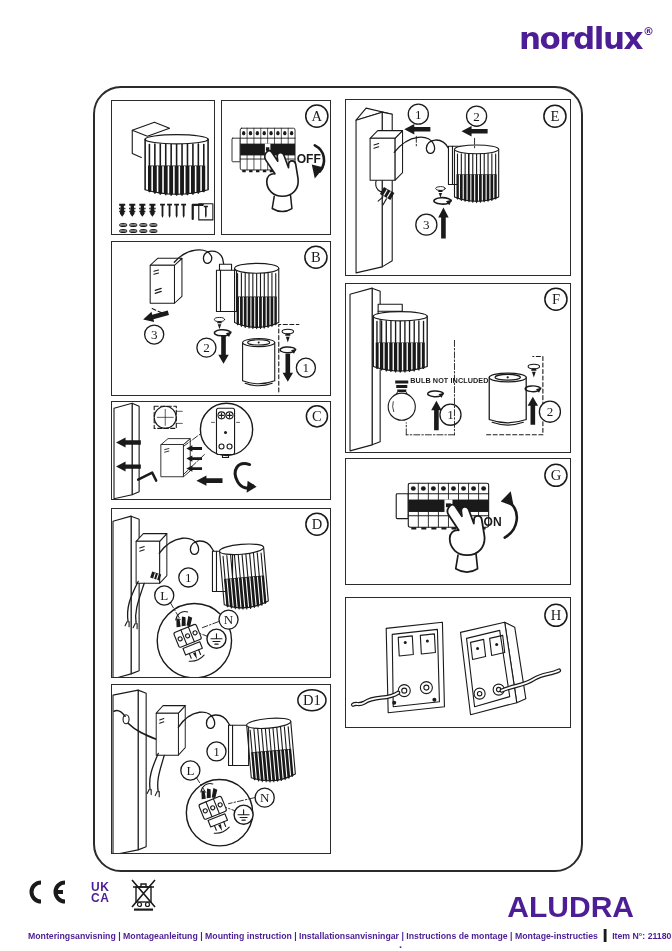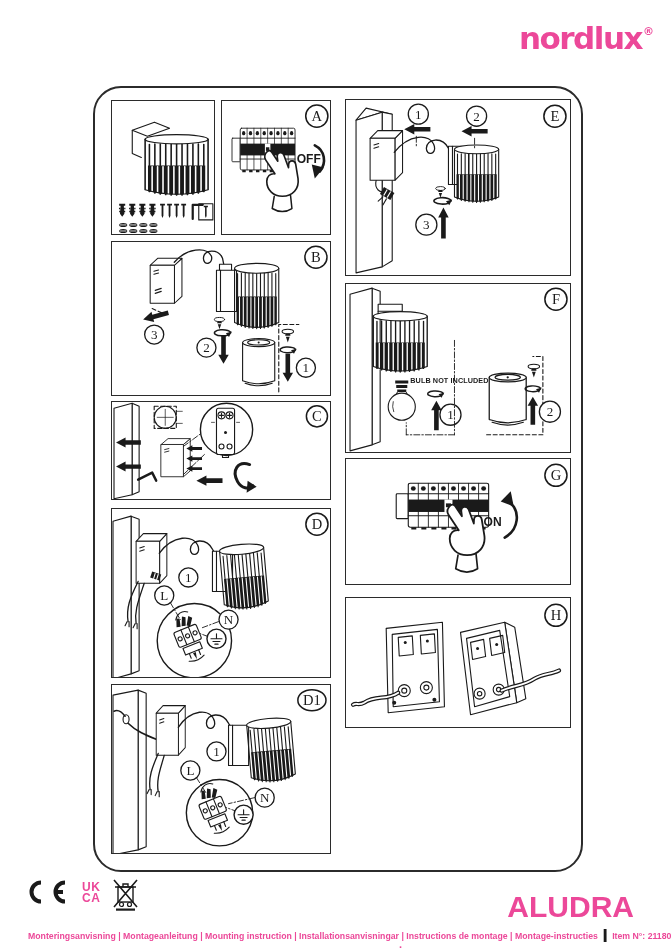--- a/index.html
+++ b/index.html
@@ -1,17 +1,17 @@
 <!DOCTYPE html>
 <html><head>
 <meta charset="utf-8">
 <style>
   html,body{margin:0;padding:0;background:#fff;}
   .page{position:relative;width:672px;height:951px;background:#fff;overflow:hidden;
-        font-family:"Liberation Sans",sans-serif;color:#ec4899;}
+        font-family:"Liberation Sans",sans-serif;color:#4c1d95;}
   .logo{position:absolute;top:20px;right:18px;font-family:"DejaVu Sans",sans-serif;
         font-weight:bold;font-size:31px;letter-spacing:-1.5px;}
   .logo sup{font-size:11px;vertical-align:14px;letter-spacing:0;margin-left:1px;}
   .frame{position:absolute;left:93px;top:86px;width:486px;height:782px;
          border:2px solid #2b2b2b;border-radius:28px;}
   .panel{position:absolute;border:1.6px solid #2b2b2b;background:#fff;box-sizing:border-box;}
   .panel svg{display:block;width:100%;height:100%;}
   
   svg .ln{fill:none;stroke:#1a1a1a;stroke-width:1.1;stroke-linecap:round;stroke-linejoin:round;}
   svg .wh{fill:#fff;}
@@ -21,21 +21,21 @@
   svg .ddot{stroke-dasharray:6,2,1.5,2;stroke-width:0.9;}
   svg .cn circle{fill:#fff;stroke:#1a1a1a;stroke-width:1.3;}
   svg .cn text{font-family:"Liberation Serif",serif;font-size:13px;fill:#1a1a1a;
                text-anchor:middle;dominant-baseline:central;}
   svg .pb circle,svg .pb ellipse{fill:#fff;stroke:#1a1a1a;stroke-width:1.5;}
   svg .pb text{font-family:"Liberation Serif",serif;font-size:14.5px;fill:#1a1a1a;
                text-anchor:middle;dominant-baseline:central;}
   svg text.lbl{font-family:"Liberation Sans",sans-serif;font-weight:bold;font-size:12px;fill:#1a1a1a;}
   svg text.note{font-family:"Liberation Sans",sans-serif;font-weight:bold;font-size:7.2px;
                 fill:#1a1a1a;letter-spacing:.1px;}
-  .marks{position:absolute;left:24px;top:878px;display:flex;align-items:flex-start;gap:12px;}
+  .marks{position:absolute;left:24px;top:878px;display:flex;align-items:flex-start;gap:21px;}
   .ukca{font-weight:bold;font-size:12px;line-height:.92;letter-spacing:.5px;margin-top:4px;}
   .aludra{position:absolute;right:38px;top:890px;font-size:30px;font-weight:bold;}
   .footer{position:absolute;left:28px;top:929px;display:flex;align-items:center;gap:6px;
           font-size:9.2px;font-weight:bold;white-space:nowrap;
           transform:scaleX(.95);transform-origin:left center;}
   .itembar{display:inline-block;width:3px;height:13px;background:#1a1a1a;}
   .pagedot{position:absolute;left:399px;top:938px;font-weight:bold;font-size:11px;}
 </style>
 </head>
 <body>

